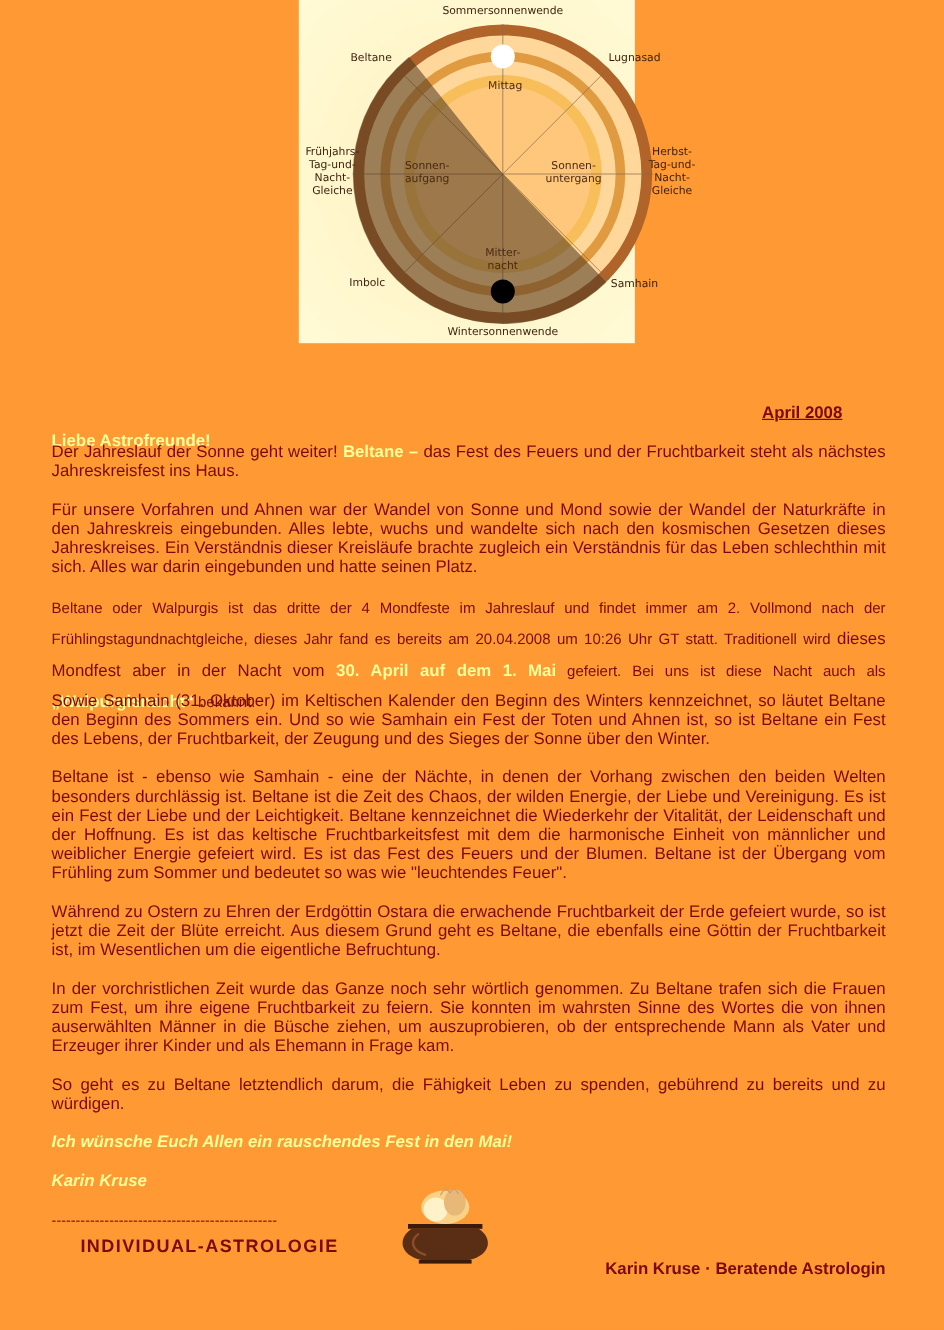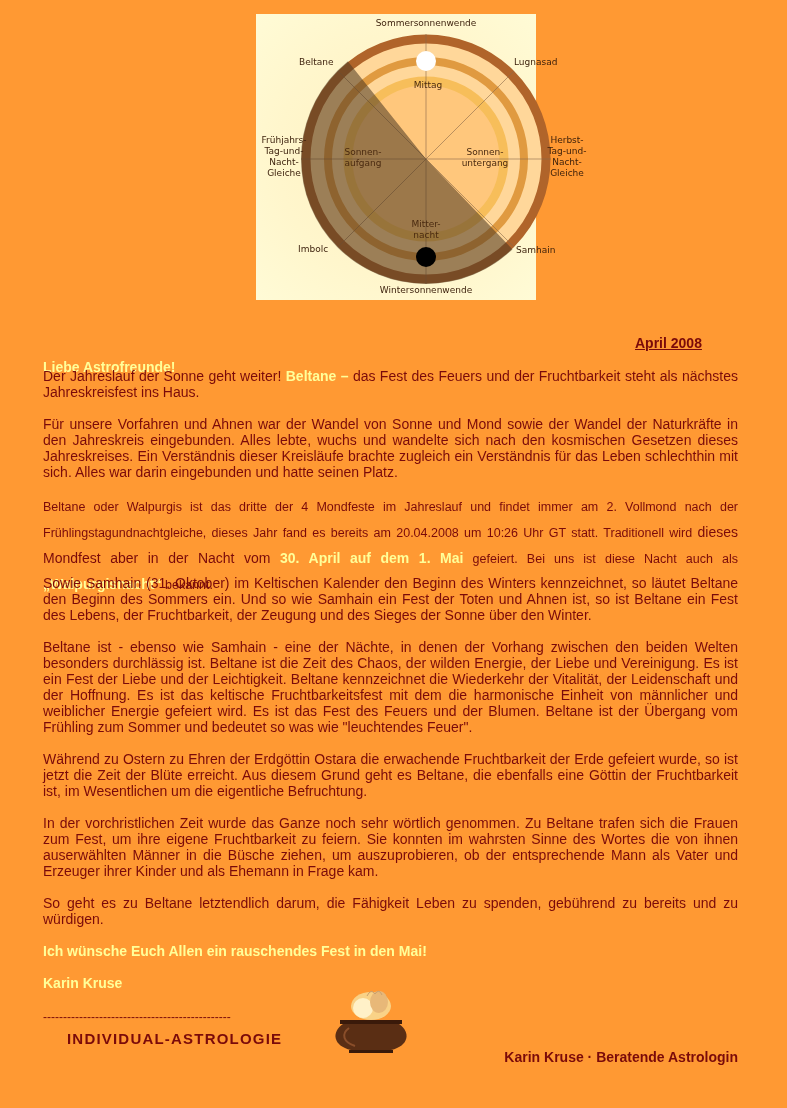--- a/index.html
+++ b/index.html
@@ -5,40 +5,39 @@
   html, body { margin: 0; padding: 0; }
   body {
     width: 787px; height: 1108px;
     background: #FF9933;
     font-family: "Liberation Sans", sans-serif;
     color: #7A0A0A;
     position: relative;
     overflow: hidden;
   }
   .diagram {
-    position: absolute; left: 256px; top: 0; width: 280px; height: 286px;
+    position: absolute; left: 249px; top: 0; width: 280px; height: 286px;
     background: radial-gradient(ellipse at center, #FFF0C0 0%, #FFF6CC 60%, #FFFBD6 100%);
-    margin-top: 14px;
   }
   .diagram svg { display: block; }
   .dlabel { font-family: "DejaVu Sans", sans-serif; font-size: 9px; fill: #3A1E0A; }
   .dinner { font-family: "DejaVu Sans", sans-serif; font-size: 9px; fill: #4A2A10; }
   .content { position: absolute; left: 43px; width: 695px; }
   .p {
     font-size: 14px; line-height: 16px; text-align: justify; margin: 0;
     color: #7A0A0A;
   }
   .p.small { font-size: 12.5px; line-height: 25px; }
   .hl { color: #FFFF99; font-weight: bold; }
   .greeting { font-size: 14px; font-weight: bold; color: #FFFF99; }
   .date {
     position: absolute; left: 635px; top: 335px;
     font-size: 14px; font-weight: bold; color: #7A0A0A; text-decoration: underline;
   }
-  .yellow-bold { font-size: 14px; font-weight: bold; color: #FFFF99; }
+  .yellow-bold { font-size: 14px; font-weight: bold; color: #FFFF99; font-style: italic; }
   .divider { font-size: 12px; color: #7A0A0A; letter-spacing: 0px; }
   .brand { font-size: 15px; font-weight: bold; letter-spacing: 1.2px; color: #7A0A0A; margin-left: 24px; }
   .sub { font-size: 14px; font-weight: bold; color: #7A0A0A; }
   .cauldron { position: absolute; left: 327px; top: 988px; width: 86px; height: 70px; }
 </style>
 </head>
 <body>
 
 <div class="diagram">
   <svg width="331" height="286" viewBox="0 0 331 286">

